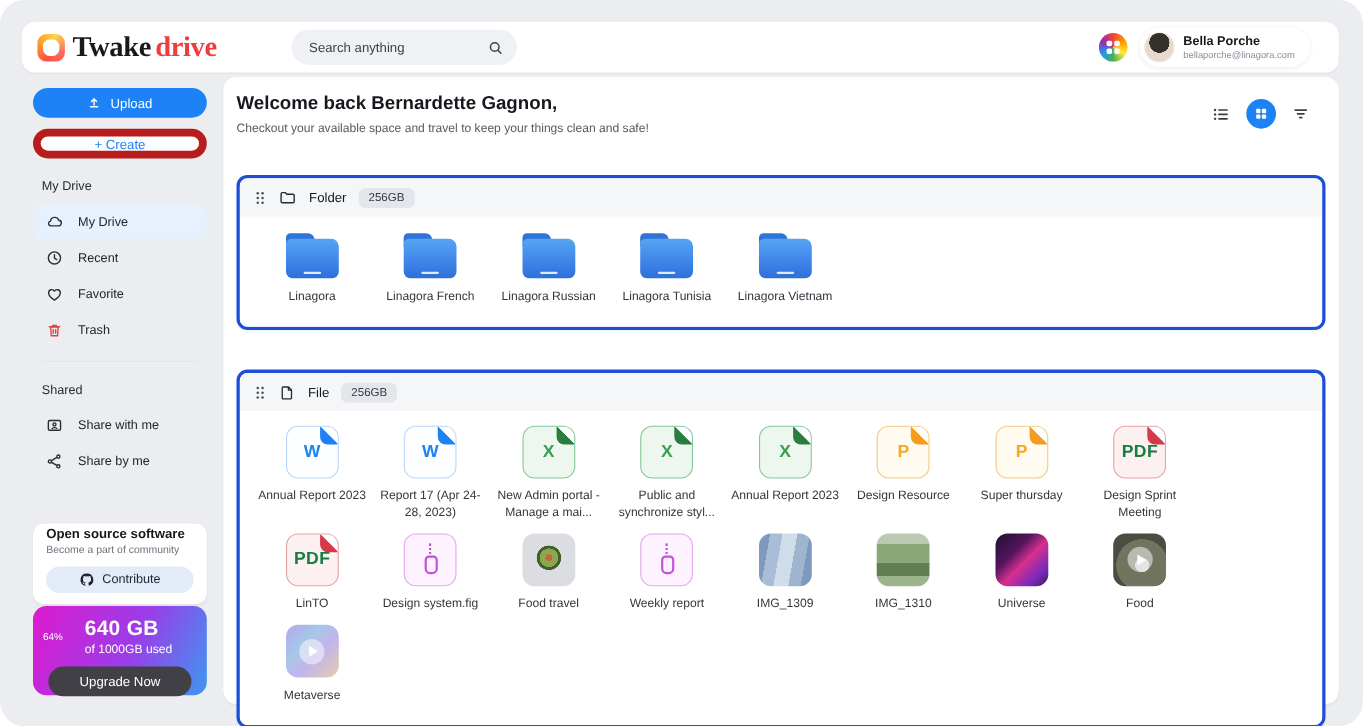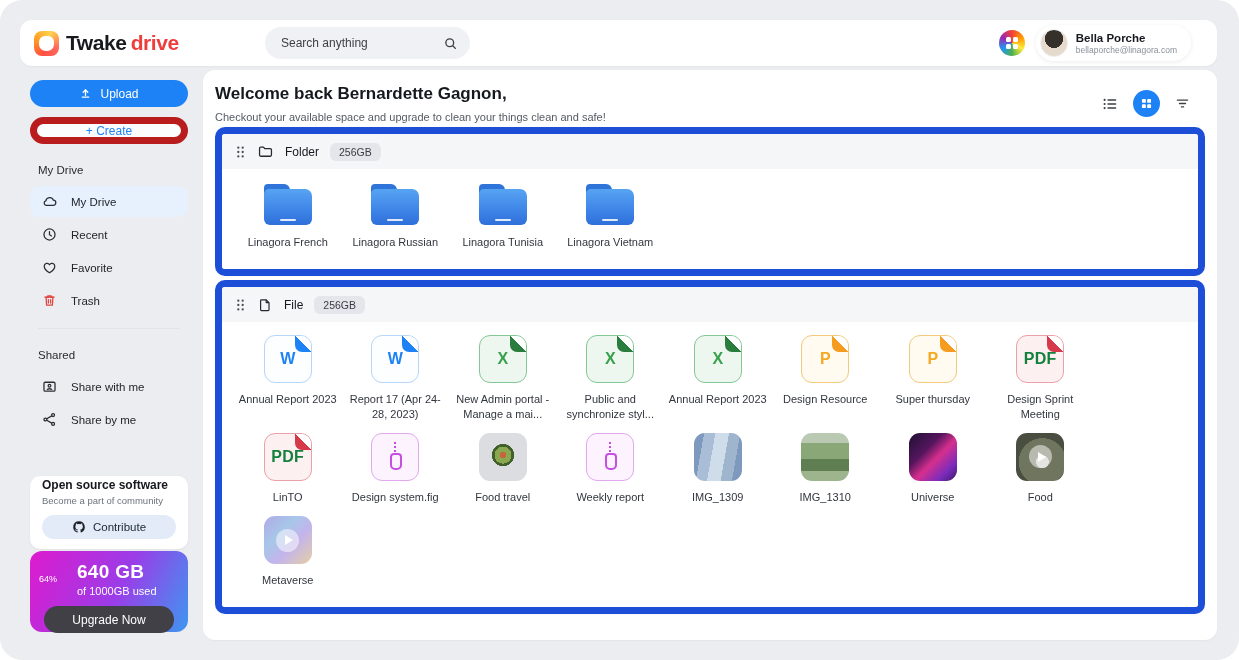--- a/index.html
+++ b/index.html
@@ -5,21 +5,21 @@
   * { margin:0; padding:0; box-sizing:border-box; }
   body { background:#fff; font-family:"Liberation Sans", sans-serif; }
   .canvas { position:relative; width:1239px; height:660px; background:#ecedf0; border-radius:22px; overflow:hidden; }
 
   
   .topbar { position:absolute; left:20px; top:20px; width:1197px; height:46px; background:#fff; border-radius:12px;
             display:flex; align-items:center; box-shadow:0 1px 2px rgba(0,0,0,.04); }
   .logo { display:flex; align-items:center; gap:7px; padding-left:14px; }
   .logo-mark { width:25px; height:25px; border-radius:8px; background:conic-gradient(from 200deg,#ff4f43,#ff9b24,#ffd34d,#ff6a5e,#ff4f43); position:relative; }
   .logo-mark::after { content:""; position:absolute; inset:5px; background:#fff; border-radius:40% 40% 45% 45%; }
-  .logo-text { font-size:21px; font-weight:bold; letter-spacing:-.4px; color:#17191d; }
+  .logo-text { font-size:26px; font-weight:bold; letter-spacing:-.4px; color:#17191d;font-family:Liberation Serif, serif; }
   .logo-text .drive { color:#ee3d3d; margin-left:4px; }
   .searchbox { position:absolute; left:245px; top:7px; width:205px; height:32px; background:#f0f1f4; border-radius:16px;
                display:flex; align-items:center; padding:0 12px 0 16px; }
   .searchbox input { border:none; outline:none; background:transparent; flex:1; font-size:12px; color:#b91c1c; font-family:inherit; }
   .searchbox input::placeholder { color:#3b3f46; }
   .search-ic { color:#3b3f46; display:flex; }
   .top-right { margin-left:auto; display:flex; align-items:center; gap:11px; padding-right:26px; }
   .appgrid { width:26px; height:26px; border-radius:50%; background:conic-gradient(#f44336,#ff9800,#ffeb3b,#4caf50,#2196f3,#9c27b0,#f44336); position:relative; }
   .appgrid::after { content:""; position:absolute; left:7px; top:7px; width:5px; height:5px; background:#fff; border-radius:1.5px;
                     box-shadow:7px 0 0 #fff, 0 7px 0 #fff, 7px 7px 0 #fff; }
@@ -62,21 +62,21 @@
 
   
   .main { position:absolute; left:203px; top:70px; width:1014px; height:570px; background:#fff; border-radius:12px; padding:14px 12px; box-shadow:0 1px 2px rgba(0,0,0,.04); }
   .main-head { display:flex; align-items:center; }
   .main-title { font-size:17px; font-weight:bold; color:#15181d; }
   .main-sub { font-size:11px; color:#555a63; margin-top:7px; }
   .view-controls { margin-left:auto; display:flex; align-items:center; gap:14px; padding-right:14px; }
   .vc-ic { display:flex; color:#3c4043; cursor:pointer; }
   .grid-btn { width:27px; height:27px; border-radius:50%; background:#1d82f5; display:flex; align-items:center; justify-content:center; cursor:pointer; }
 
-  .section { border:7px solid #1d4ed8; border-radius:10px; margin-top:4px; overflow:hidden; box-shadow:0 1px 3px rgba(0,0,0,.03); }
+  .section { border:3px solid #1d4ed8; border-radius:10px; margin-top:36px; overflow:hidden; box-shadow:0 1px 3px rgba(0,0,0,.03); }
   .section-head { height:35px; background:#f5f6f8; display:flex; align-items:center; gap:11px; padding-left:13px; }
   .drag { display:flex; color:#4a4e55; cursor:grab; }
   .sec-ic { display:flex; color:#26292e; }
   .sec-label { font-size:12px; color:#15181d; }
   .badge { background:#e5e6eb; border-radius:6px; padding:3px 9px; font-size:10.5px; color:#383c44; }
   .section-body { background:#fff; display:flex; flex-wrap:wrap; padding:13px 12px 8px; }
 
   .tile { width:107.5px; display:flex; flex-direction:column; align-items:center; margin-bottom:12px; cursor:pointer; }
   .tile-name { font-size:11px; color:#32363d; text-align:center; margin-top:9px; width:102px; line-height:1.3; }
 
@@ -256,21 +256,21 @@
       <div class="btn-upgrade">
         <span>Upgrade Now</span>
       </div>
     </div>
   </aside>
 
   <main class="main">
     <div class="main-head">
       <div>
         <div class="main-title">Welcome back Bernardette Gagnon,</div>
-        <div class="main-sub">Checkout your available space and upgrade to clean your things clean and safe!</div>
+        <div class="main-sub">Checkout your available space and travel to keep your things clean and safe!</div>
       </div>
       <div class="view-controls">
         <span class="vc-ic">
           <svg width="18" height="18" viewBox="0 0 20 20" fill="currentColor">
               <circle cx="4" cy="5.5" r="1.2"></circle>
               <rect x="7" y="4.7" width="10" height="1.6" rx=".8"></rect>
               <circle cx="4" cy="10" r="1.2"></circle>
               <rect x="7" y="9.2" width="10" height="1.6" rx=".8"></rect>
               <circle cx="4" cy="14.5" r="1.2"></circle>
               <rect x="7" y="13.7" width="10" height="1.6" rx=".8"></rect>
@@ -307,20 +307,26 @@
         <span class="sec-ic">
           <svg width="17" height="17" viewBox="0 0 20 20" fill="none" stroke="currentColor" stroke-width="1.5" stroke-linejoin="round">
               <path d="M3 6.2c0-.8.6-1.4 1.4-1.4h3.2l1.5 1.8h6.5c.8 0 1.4.6 1.4 1.4v6.2c0 .8-.6 1.4-1.4 1.4H4.4A1.4 1.4 0 0 1 3 14.2z"></path>
             </svg>
         </span>
         <span class="sec-label">Folder</span>
         <span class="badge">256GB</span>
       </div>
       <div class="section-body">
 
+          <div class="tile">
+            <span class="folder-ic">
+              <span class="folder-line"></span>
+            </span>
+            <span class="tile-name">Linagora</span>
+          </div>
 
           <div class="tile">
             <span class="folder-ic">
               <span class="folder-line"></span>
             </span>
             <span class="tile-name">Linagora French</span>
           </div>
 
           <div class="tile">
             <span class="folder-ic">

